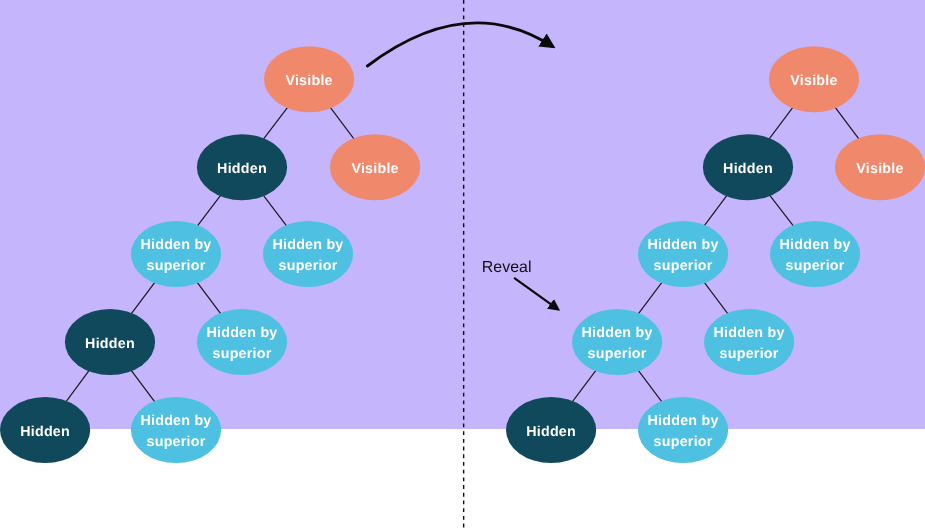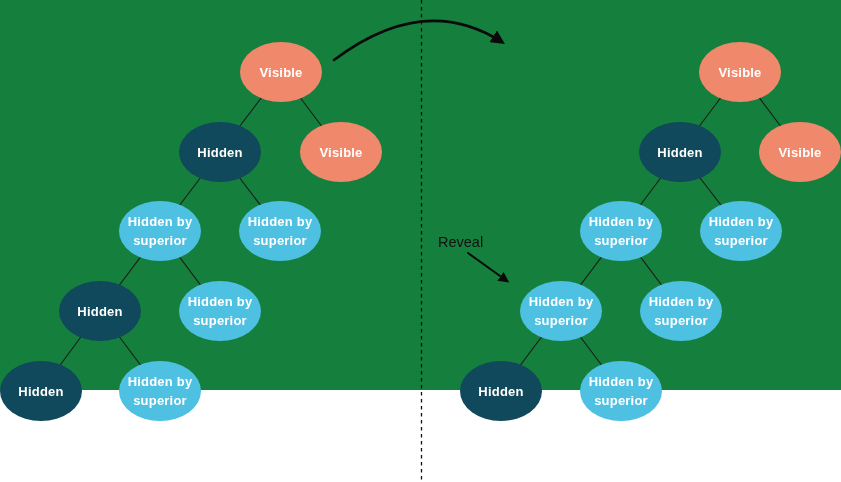--- a/index.html
+++ b/index.html
@@ -8,21 +8,21 @@
     background: #ffffff;
     width: 841px;
     height: 482px;
     overflow: hidden;
     font-family: "Liberation Sans", sans-serif;
   }
   .canvas {
     position: relative;
     width: 841px;
     height: 390px;
-    background: #15803d;
+    background: #c4b5fd;
   }
   svg { display: block; }
   text.node-label {
     font-family: "Liberation Sans", sans-serif;
     font-size: 13px;
     font-weight: 600;
     letter-spacing: 0.2px;
   }
   text.annotation-label {
     font-family: "Liberation Sans", sans-serif;

